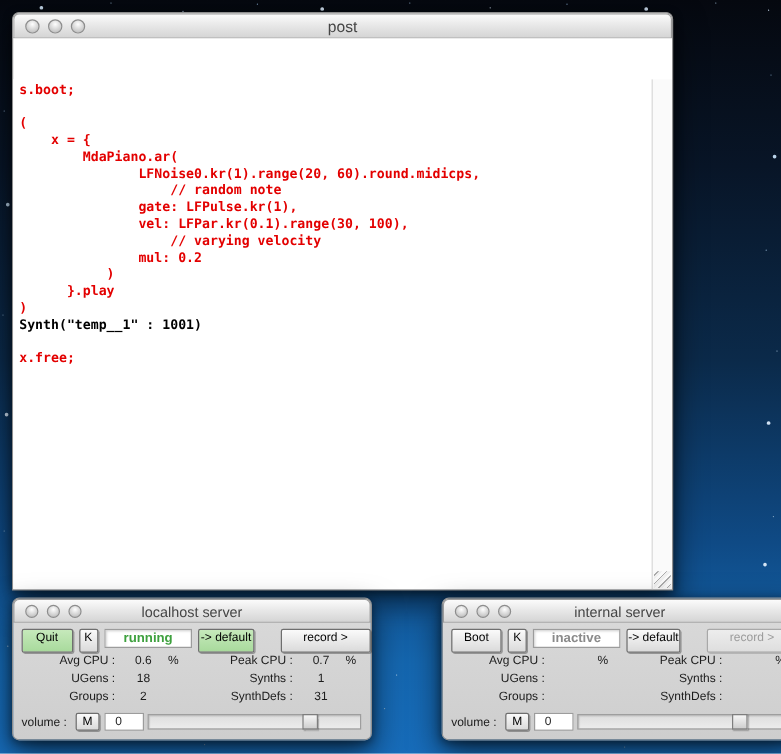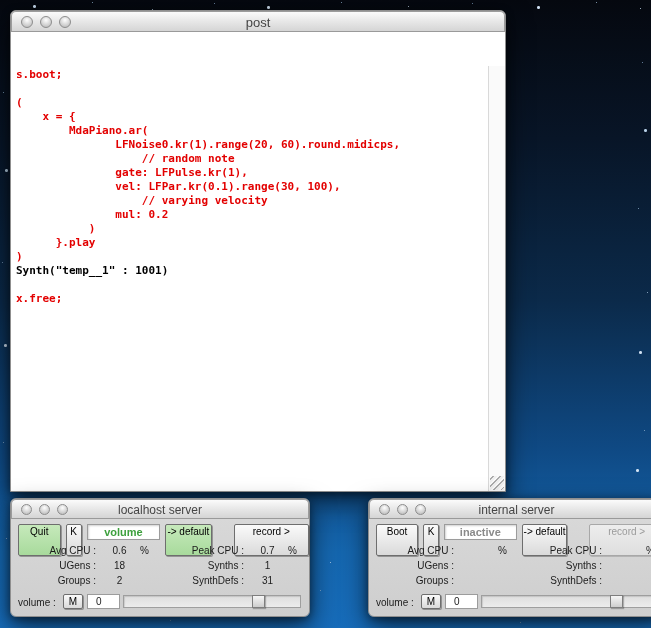--- a/index.html
+++ b/index.html
@@ -21,21 +21,21 @@
     box-shadow:0 10px 26px rgba(0,0,0,0.6),0 2px 8px rgba(0,0,0,0.45);}
   .titlebar{position:absolute;left:0;right:0;top:0;border-radius:5px 5px 0 0;
     background:linear-gradient(#fbfbfb,#e9e9e9 45%,#d5d5d5);
     border:1px solid #9c9c9c;border-bottom:1px solid #9a9a9a;box-sizing:border-box;}
   .titlebar .title{position:absolute;left:0;right:0;text-align:center;color:#454545;}
   .lights{position:absolute;left:9px;display:flex;gap:7px;}
   .light{border-radius:50%;border:1px solid #8d8d8d;box-sizing:border-box;
     background:radial-gradient(circle at 50% 32%,#fefefe 0%,#dcdcdc 45%,#b3b3b3 100%);}
 
   
-  .post-window{left:10px;top:10px;width:496px;height:482px;background:#fff;border:1px solid #8f8f8f;box-sizing:border-box;}
+  .post-window{left:10px;top:10px;width:551px;height:482px;background:#fff;border:1px solid #8f8f8f;box-sizing:border-box;}
   .post-window .titlebar{height:21px;}
   .post-window .titlebar .title{top:3px;font-size:13px;}
   .post-window .lights{top:4px;}
   .post-window .light{width:12px;height:12px;}
   .post-content{position:absolute;left:0;right:0;top:21px;bottom:0;background:#fff;overflow:hidden;margin-top:34px;}
   .code{position:absolute;left:5px;top:2px;right:20px;}
   .code-line{white-space:pre;font-family:"DejaVu Sans Mono",monospace;font-size:11px;font-weight:bold;
     line-height:14px;height:14px;color:#e30000;}
   .code-line.black{color:#000;}
   .vscrollbar{position:absolute;top:0;right:0;bottom:0;width:16px;background:#fafafa;border-left:1px solid #d9d9d9;}
@@ -46,21 +46,21 @@
   .server-window{width:300px;height:119px;top:498px;border:1px solid #8f8f8f;box-sizing:border-box;
     background:linear-gradient(#dadada,#cecece);border-radius:6px;}
   .server-window .titlebar{height:20px;}
   .server-window .titlebar .title{top:3px;font-size:12px;}
   .server-window .lights{top:4px;}
   .server-window .light{width:11px;height:11px;}
   .localhost-window{left:10px;}
   .internal-window{left:368px;width:297px;}
 
   .btn-row{position:absolute;left:0;right:0;top:25px;height:16px;display:flex;}
-  .sbtn{height:32px;box-sizing:border-box;border:1px solid #6e6e6e;border-radius:2px;
+  .sbtn{height:20px;box-sizing:border-box;border:1px solid #6e6e6e;border-radius:2px;
     font-size:10px;line-height:14px;text-align:center;color:#000;
     background:linear-gradient(#fafafa,#dadada);box-shadow:1px 1px 0 rgba(0,0,0,0.3);cursor:default;}
   .sbtn.green{background:linear-gradient(#c6e9bb,#a8da9c);}
   .sbtn.disabled{color:#9b9b9b;border-color:#a8a8a8;background:linear-gradient(#ededed,#dedede);box-shadow:1px 1px 0 rgba(0,0,0,0.15);}
   .btn-power{margin-left:7px;width:45px;}
   .btn-k{margin-left:5px;width:17px;}
   .status-box{margin-left:5px;width:78px;height:16px;box-sizing:border-box;background:#fff;border:1px solid #9c9c9c;
     box-shadow:inset 1px 1px 2px rgba(0,0,0,0.18);font-size:11px;font-weight:bold;text-align:center;line-height:14px;}
   .status-box.running{color:#3da03d;}
   .status-box.inactive{color:#8a8a8a;}
@@ -128,21 +128,21 @@
       <div class="lights">
         <span class="light"></span>
         <span class="light"></span>
         <span class="light"></span>
       </div>
       <div class="title">localhost server</div>
     </div>
     <div class="btn-row">
       <div class="sbtn green btn-power">Quit</div>
       <div class="sbtn btn-k">K</div>
-      <div class="status-box running">volume</div>
+      <div class="status-box running">running</div>
       <div class="sbtn green btn-default">-&gt; default</div>
       <div class="sbtn btn-record">record &gt;</div>
     </div>
     <div class="stats">
       <div class="stat-label">Avg CPU :</div>
       <div class="stat-value">0.6</div>
       <div class="stat-pct">%</div>
       <div class="stat-label">Peak CPU :</div>
       <div class="stat-value">0.7</div>
       <div class="stat-pct">%</div>

